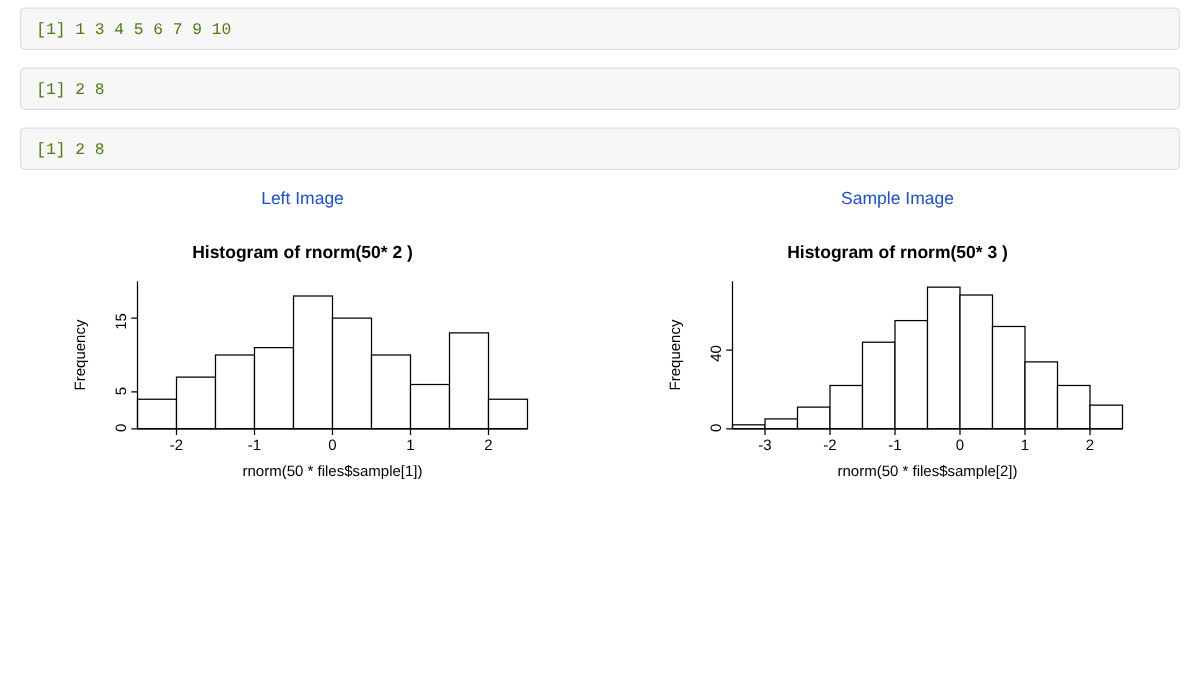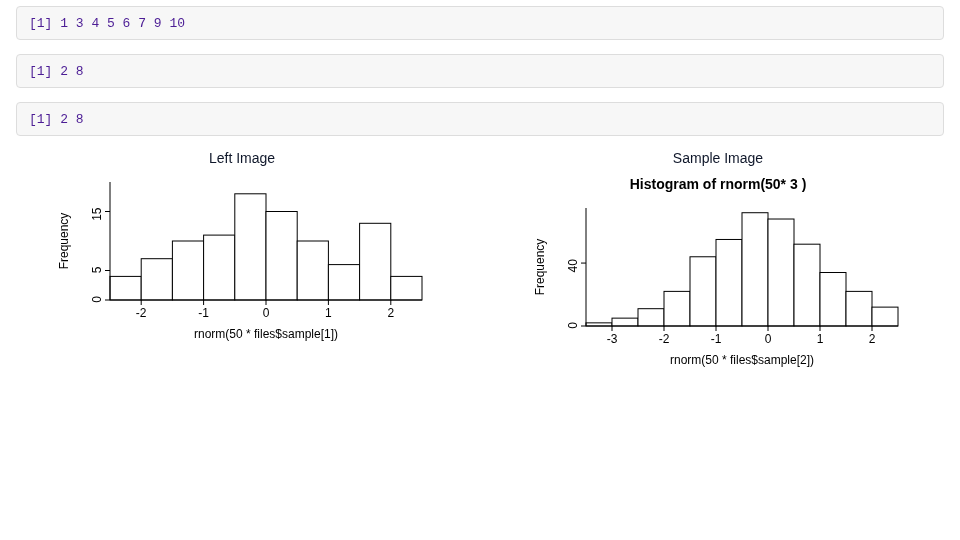--- a/index.html
+++ b/index.html
@@ -12,25 +12,25 @@
     width: 960px;
   }
   .page { padding: 0 16px 24px 16px; }
   .well {
     background: #f7f7f7;
     border: 1px solid #ddd;
     border-radius: 4px;
     padding: 8px 12px;
     margin: 6px 0 14px 0;
   }
-  .mono { font-family: Consolas, Menlo, "Courier New", monospace; font-size: 13px; color: #4c1d95; }
+  .mono { font-family: Consolas, Menlo, "Courier New", monospace; font-size: 13px; color: #4d7c0f; }
   .muted { color: #666; font-size: 13px; margin: 4px 0; }
   .cols { display: flex; gap: 24px; margin-top: 4px; }
   .col { flex: 1; }
-  .col-title { text-align: center; color: #0f172a; font-size: 14px; margin-bottom: 10px; }
+  .col-title { text-align: center; color: #1d4ed8; font-size: 14px; margin-bottom: 27px; }
   .chart-wrap { position: relative; width: 100%; height: 205px; }
   .chart-title { text-align: center; font-weight: bold; font-size: 14px; margin-bottom: 10px; color: #000;}
   svg { display: block; margin: 0 auto; }
   .axis { stroke: #000; stroke-width: 1; fill: none; }
   .bar { fill: #fff; stroke: #000; stroke-width: 1; }
   .tick-label { font-size: 12px; fill: #000; font-family: Arial, sans-serif; }
   .axis-label { font-size: 12px; fill: #000; font-family: Arial, sans-serif; }
   .y-title { font-size: 12px; fill: #000; font-family: Arial, sans-serif; }
 </style>
 </head>
@@ -46,20 +46,21 @@
     <span class="mono">[1] 2 8</span>
   </div>
 
   <div class="well">
     <span class="mono">[1] 2 8</span>
   </div>
 
   <div class="cols">
     <div class="col">
       <div class="col-title">Left Image</div>
+      <div class="chart-title">Histogram of rnorm(50* 2 )</div>
       <div class="chart-wrap">
         <svg id="chart-left" width="380" height="170">
             <rect x="58" y="100.4" width="31.200000000000003" height="23.599999999999994" class="bar"></rect>
             <rect x="89.2" y="82.7" width="31.200000000000003" height="41.3" class="bar"></rect>
             <rect x="120.4" y="65" width="31.19999999999999" height="59" class="bar"></rect>
             <rect x="151.6" y="59.099999999999994" width="31.200000000000017" height="64.9" class="bar"></rect>
             <rect x="182.8" y="17.799999999999997" width="31.19999999999999" height="106.2" class="bar"></rect>
             <rect x="214" y="35.5" width="31.19999999999999" height="88.5" class="bar"></rect>
             <rect x="245.2" y="65" width="31.19999999999999" height="59" class="bar"></rect>
             <rect x="276.4" y="88.6" width="31.200000000000045" height="35.400000000000006" class="bar"></rect>

